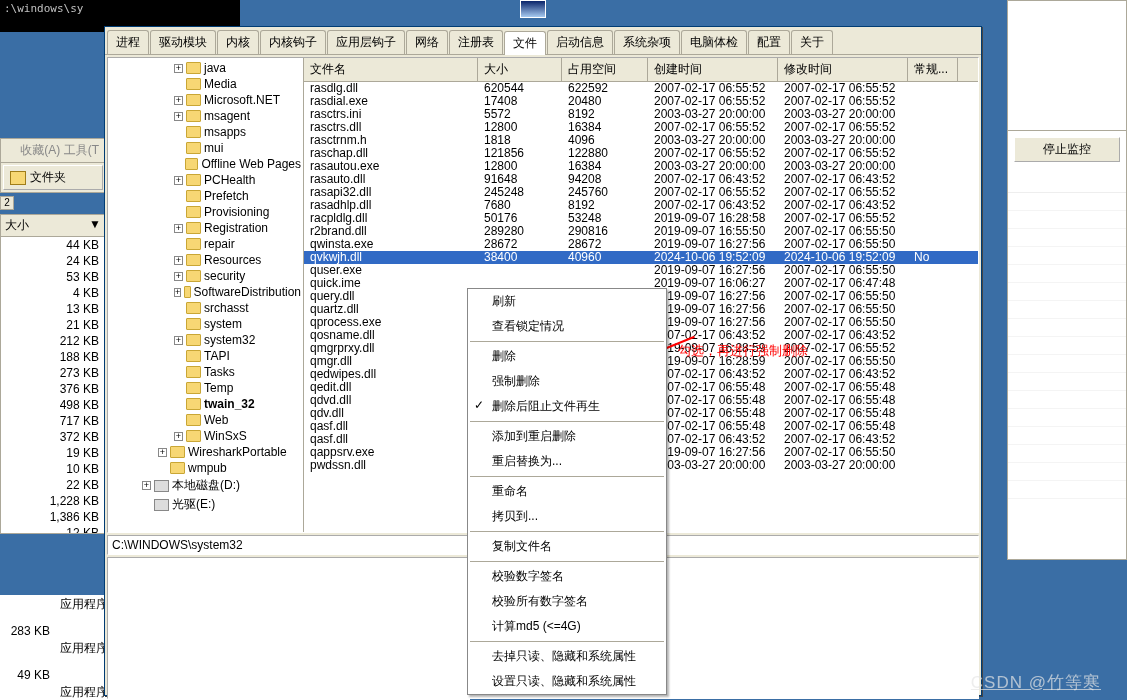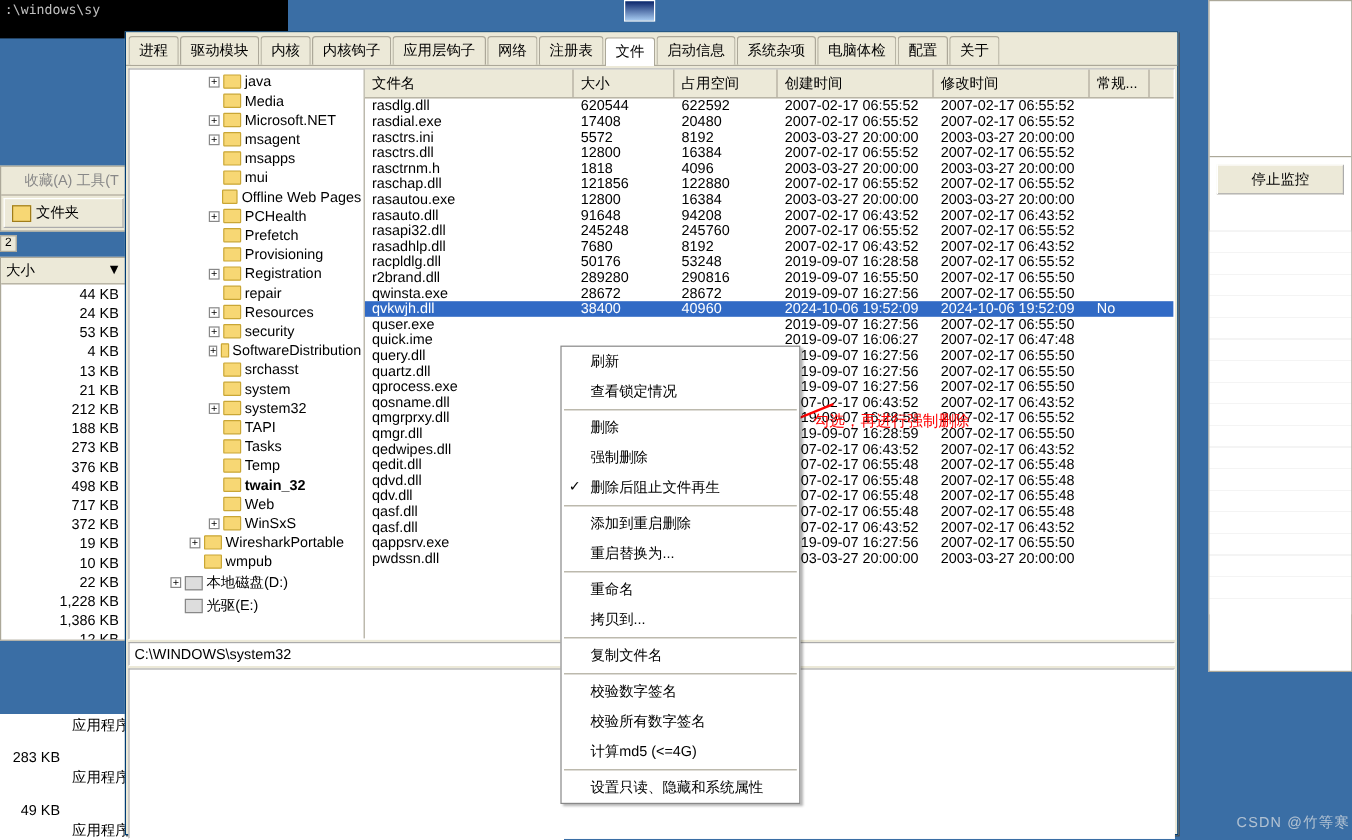--- a/index.html
+++ b/index.html
@@ -69,21 +69,21 @@
 .context-menu .sep { height: 1px; background: #aca899; margin: 2px 2px; }
 .context-menu .check::before { content: "✓"; position: absolute; left: 6px; }
 
 
 .red-box { position: absolute; border: 2px solid #f00; pointer-events: none; }
 .red-text { position: absolute; color: #f00; font-size: 13px; }
 .red-line { position: absolute; background: #f00; height: 2px; transform-origin: left center; }
 .arrowhead { position: absolute; width: 0; height: 0; border: 6px solid transparent; border-right-color: #f00; }
 
 
-.watermark { position: absolute; bottom: 6px; right: 2px; color: rgba(230,230,230,0.7); font-size: 12px; letter-spacing: 1px; }
+.watermark { position: absolute; bottom: 6px; right: 26px; color: rgba(230,230,230,0.7); font-size: 17px; letter-spacing: 1px; text-decoration: underline; }
 </style>
 </head>
 <body>
 
 <div class="terminal">:\windows\sy</div>
 <div class="partial-top"></div>
 
 <div class="left-panel">
   <div class="left-head">收藏(A)  工具(T</div>
   <div class="folders-btn">
@@ -599,20 +599,21 @@
     <div class="sep"></div>
     <div class="mrow">重命名</div>
     <div class="mrow">拷贝到...</div>
     <div class="sep"></div>
     <div class="mrow">复制文件名</div>
     <div class="sep"></div>
     <div class="mrow">校验数字签名</div>
     <div class="mrow">校验所有数字签名</div>
     <div class="mrow">计算md5 (&lt;=4G)</div>
     <div class="sep"></div>
+    <div class="mrow">去掉只读、隐藏和系统属性</div>
     <div class="mrow">设置只读、隐藏和系统属性</div>
   </div>
 
 <div class="red-box" style="top:358px;left:471px;width:194px;height:38px;"></div>
 <div class="red-text" style="top:342px;left:678px;">勾选，再进行强制删除</div>
 <div class="red-line" style="top:359px;left:637px;width:62px;transform:rotate(-22deg);"></div>
 <div class="arrowhead" style="top:374px;left:626px;transform:rotate(-22deg);"></div>
 
 <div class="watermark">CSDN @竹等寒</div>
 

